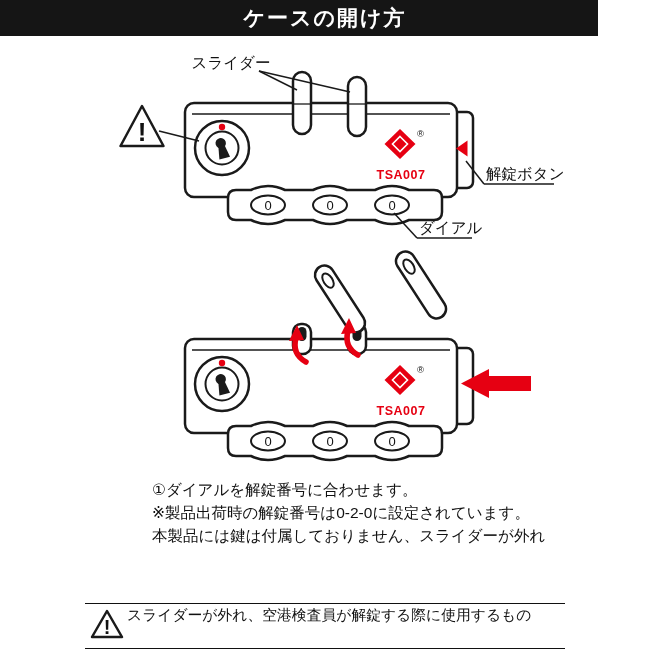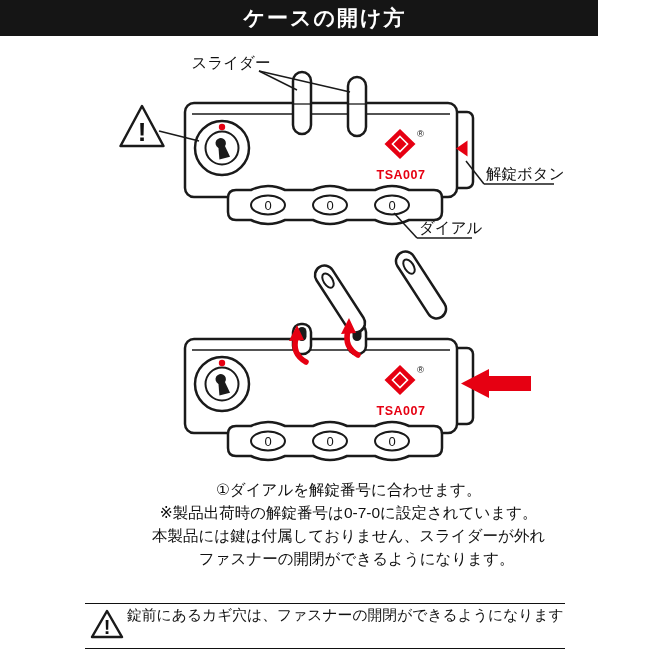--- a/index.html
+++ b/index.html
@@ -1,18 +1,18 @@
 <!DOCTYPE html>
 <html><head>
 <meta charset="utf-8">
 <style>
   * { margin:0; padding:0; box-sizing:border-box; }
   html,body { width:650px; height:650px; background:#fff;
     font-family:"Liberation Sans","DejaVu Sans",sans-serif; color:#111; }
-  .page { position:relative; width:598px; height:650px; background:#fff; overflow:hidden;text-align:center; }
+  .page { position:relative; width:598px; height:650px; background:#fff; overflow:hidden; }
 
   .title-bar { position:absolute; top:0; left:0; width:650px; height:36px;
     background:#151515; color:#fff; display:flex; align-items:center; justify-content:center;
     font-size:21px; font-weight:bold; letter-spacing:2px; }
 
   svg.diagram { position:absolute; top:0; left:0; }
 
   
   .ln  { fill:#fff; stroke:#1a1a1a; stroke-width:2.5; }
   .ln2 { fill:#fff; stroke:#1a1a1a; stroke-width:2; }
@@ -134,28 +134,27 @@
 
       <g>
         <rect x="489" y="376" width="42" height="15" class="red"></rect>
         <polygon points="489,369 489,398 461,383.5" class="red"></polygon>
       </g>
     </g>
   </svg>
 
   <div class="instructions">
     <p>①ダイアルを解錠番号に合わせます。</p>
-    <p>※製品出荷時の解錠番号は0-7-0に設定されています。</p>
+    <p>※製品出荷時の解錠番号は0-2-0に設定されています。</p>
     <p>本製品には鍵は付属しておりません、スライダーが外れ</p>
-    <p class="indent">ファスナーの開閉ができるようになります。</p>
   </div>
 
   <div class="footer-rule footer-rule-top"></div>
   <svg class="footer-icon" width="34" height="32" viewBox="0 0 34 32">
     <path d="M17 3 L32 29 H2 Z" class="ln" stroke-linejoin="round"></path>
     <text x="17" y="25.5" class="bang2">!</text>
   </svg>
   <div class="footer-text">
-    <p>錠前にあるカギ穴は、ファスナーの開閉ができるようになります</p>
+    <p>スライダーが外れ、空港検査員が解錠する際に使用するもの</p>
   </div>
   <div class="footer-rule footer-rule-bottom"></div>
 
 </div>
 
 </body></html>

